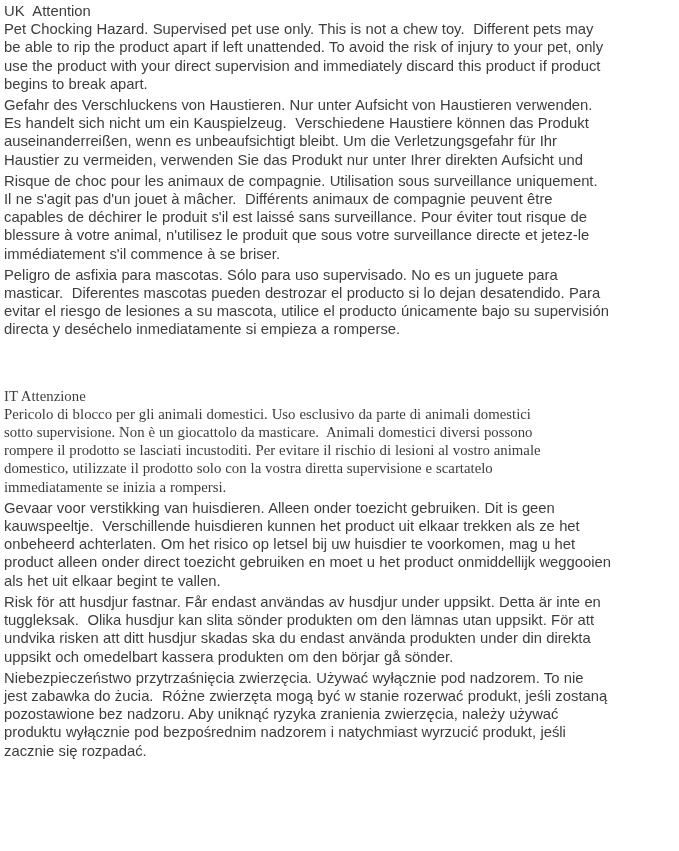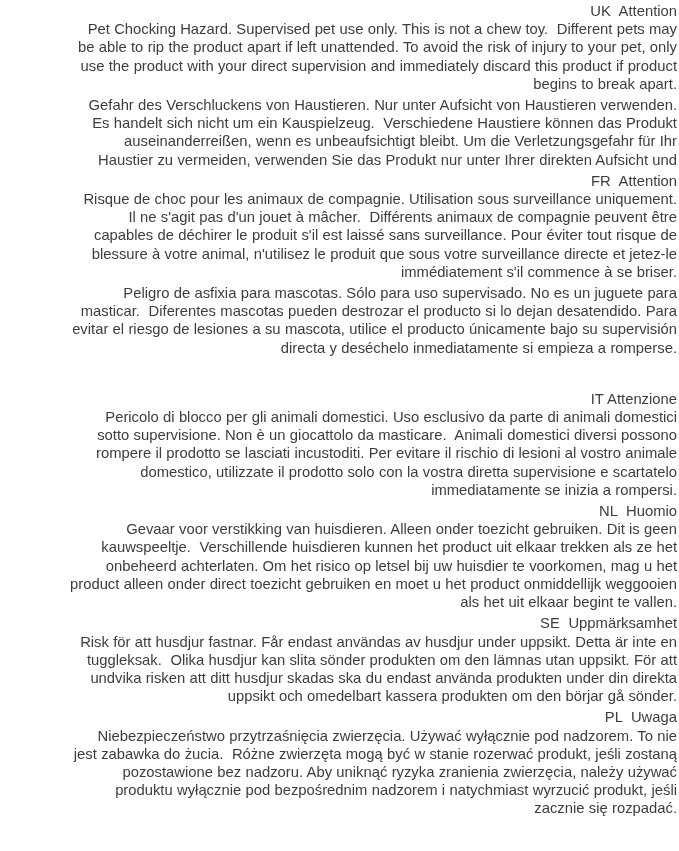--- a/index.html
+++ b/index.html
@@ -15,23 +15,22 @@
     font-size: 14.8px;
     line-height: 18.2px;
     color: #3d3d3d;
     -webkit-font-smoothing: antialiased;
   }
   .warn { margin: 0 0 3px 0; }
   .warn .hdr,
   .warn .bodytxt {
     white-space: pre-wrap;   
     word-spacing: 0.2px;
-    text-align: right;
   }
-  .gap-before { margin-top: 33px; }
+  .gap-before { margin-top: 48px; font-family: Liberation Serif, serif; }
 </style>
 </head>
 <body>
 
 <div class="page">
 
   <section class="warn">
     <div class="hdr">UK  Attention</div>
     <div class="bodytxt">Pet Chocking Hazard. Supervised pet use only. This is not a chew toy.  Different pets may
 be able to rip the product apart if left unattended. To avoid the risk of injury to your pet, only
@@ -40,21 +39,20 @@
   </section>
 
   <section class="warn">
     <div class="bodytxt">Gefahr des Verschluckens von Haustieren. Nur unter Aufsicht von Haustieren verwenden.
 Es handelt sich nicht um ein Kauspielzeug.  Verschiedene Haustiere können das Produkt
 auseinanderreißen, wenn es unbeaufsichtigt bleibt. Um die Verletzungsgefahr für Ihr
 Haustier zu vermeiden, verwenden Sie das Produkt nur unter Ihrer direkten Aufsicht und</div>
   </section>
 
   <section class="warn">
-    <div class="hdr">FR  Attention</div>
     <div class="bodytxt">Risque de choc pour les animaux de compagnie. Utilisation sous surveillance uniquement.
 Il ne s'agit pas d'un jouet à mâcher.  Différents animaux de compagnie peuvent être
 capables de déchirer le produit s'il est laissé sans surveillance. Pour éviter tout risque de
 blessure à votre animal, n'utilisez le produit que sous votre surveillance directe et jetez-le
 immédiatement s'il commence à se briser.</div>
   </section>
 
   <section class="warn">
     <div class="bodytxt">Peligro de asfixia para mascotas. Sólo para uso supervisado. No es un juguete para
 masticar.  Diferentes mascotas pueden destrozar el producto si lo dejan desatendido. Para
@@ -65,38 +63,35 @@
   <section class="warn gap-before">
     <div class="hdr">IT Attenzione</div>
     <div class="bodytxt">Pericolo di blocco per gli animali domestici. Uso esclusivo da parte di animali domestici
 sotto supervisione. Non è un giocattolo da masticare.  Animali domestici diversi possono
 rompere il prodotto se lasciati incustoditi. Per evitare il rischio di lesioni al vostro animale
 domestico, utilizzate il prodotto solo con la vostra diretta supervisione e scartatelo
 immediatamente se inizia a rompersi.</div>
   </section>
 
   <section class="warn">
-    <div class="hdr">NL  Huomio</div>
     <div class="bodytxt">Gevaar voor verstikking van huisdieren. Alleen onder toezicht gebruiken. Dit is geen
 kauwspeeltje.  Verschillende huisdieren kunnen het product uit elkaar trekken als ze het
 onbeheerd achterlaten. Om het risico op letsel bij uw huisdier te voorkomen, mag u het
 product alleen onder direct toezicht gebruiken en moet u het product onmiddellijk weggooien
 als het uit elkaar begint te vallen.</div>
   </section>
 
   <section class="warn">
-    <div class="hdr">SE  Uppmärksamhet</div>
     <div class="bodytxt">Risk för att husdjur fastnar. Får endast användas av husdjur under uppsikt. Detta är inte en
 tuggleksak.  Olika husdjur kan slita sönder produkten om den lämnas utan uppsikt. För att
 undvika risken att ditt husdjur skadas ska du endast använda produkten under din direkta
 uppsikt och omedelbart kassera produkten om den börjar gå sönder.</div>
   </section>
 
   <section class="warn">
-    <div class="hdr">PL  Uwaga</div>
     <div class="bodytxt">Niebezpieczeństwo przytrzaśnięcia zwierzęcia. Używać wyłącznie pod nadzorem. To nie
 jest zabawka do żucia.  Różne zwierzęta mogą być w stanie rozerwać produkt, jeśli zostaną
 pozostawione bez nadzoru. Aby uniknąć ryzyka zranienia zwierzęcia, należy używać
 produktu wyłącznie pod bezpośrednim nadzorem i natychmiast wyrzucić produkt, jeśli
 zacznie się rozpadać.</div>
   </section>
 
 </div>
 
 </body></html>

